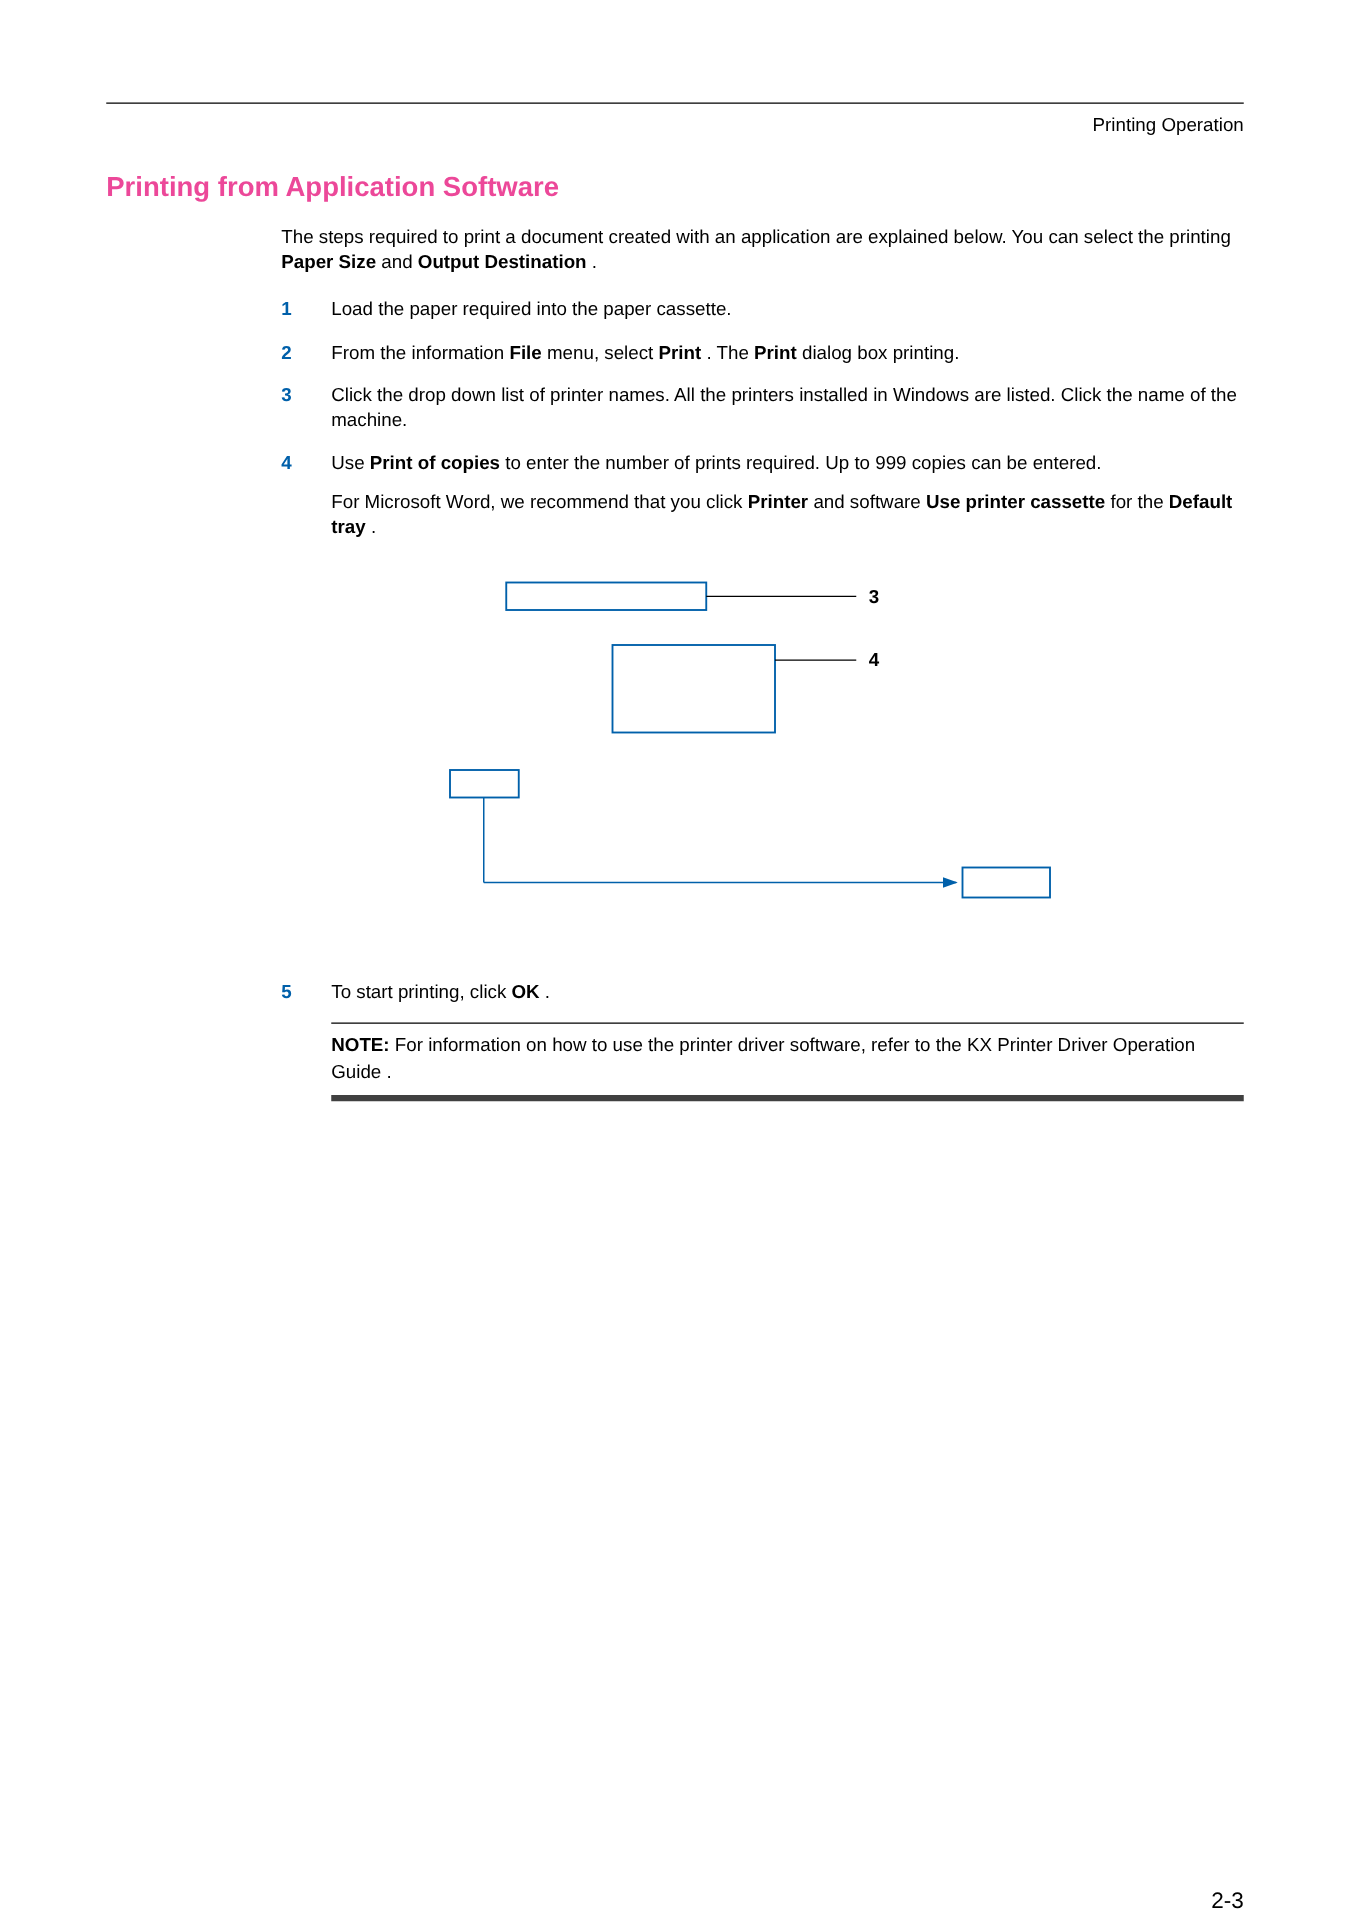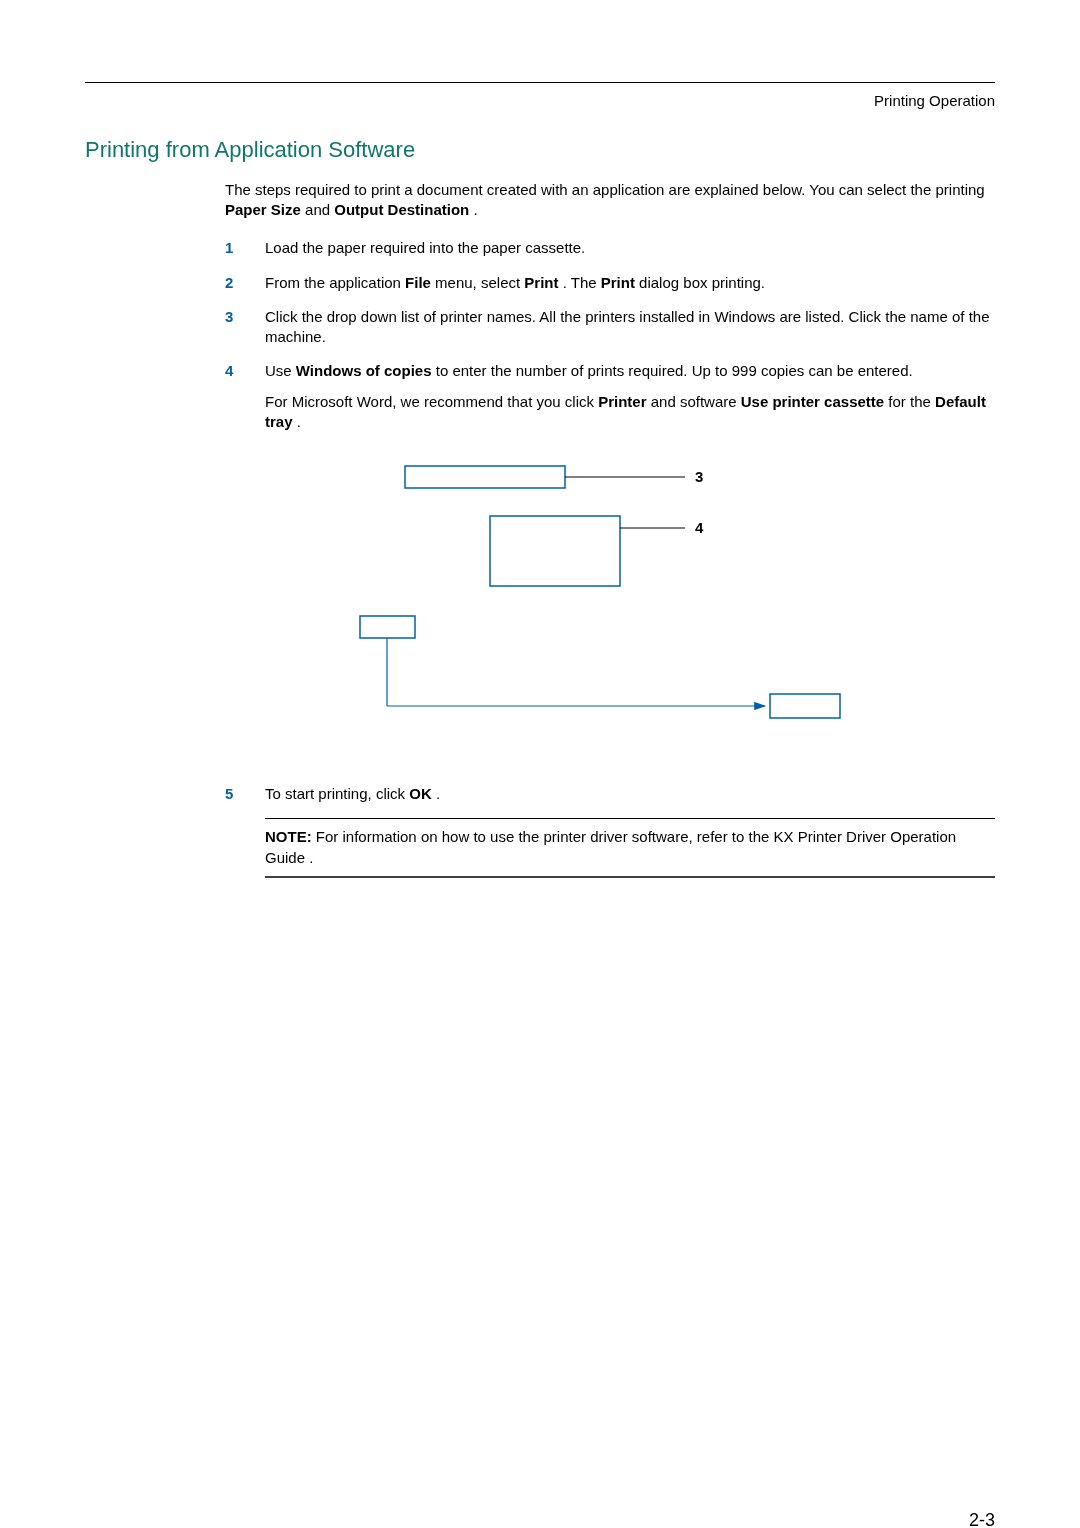--- a/index.html
+++ b/index.html
@@ -23,23 +23,23 @@
     border-top: 1px solid #000;
     margin-top: 10px;
     margin-bottom: 8px;
   }
   .running-header {
     text-align: right;
     font-size: 15px;
     margin-bottom: 24px;
   }
   h1.section-title {
-    color: #0f766e;
+    color: #ec4899;
     font-size: 22px;
-    font-weight: normal;
+    font-weight: bold;
     margin: 0 0 14px 0;
   }
   .indent-block {
     margin-left: 140px;
     margin-right: 0;
   }
   .intro {
     margin-bottom: 18px;
   }
   ol.steps {
@@ -73,21 +73,21 @@
 
   
   .diagram-wrap {
     margin: 24px 0 10px 0;
   }
   svg.diagram { display: block; }
 
   
   .note-box {
     border-top: 1px solid #000;
-    border-bottom: 2px solid #404040;
+    border-bottom: 5px solid #404040;
     padding: 8px 0;
     margin-top: 14px;
   }
 
   
   .page-number {
     position: absolute;
     bottom: 24px;
     right: 85px;
     font-size: 18px;
@@ -118,40 +118,40 @@
     <ol class="steps">
 
       <li>
         <p class="step-p">
           <span>Load the paper required into the paper cassette.</span>
         </p>
       </li>
 
       <li>
         <p class="step-p">
-          <span>From the application </span>
+          <span>From the information </span>
           <b>File</b>
           <span> menu, select </span>
           <b>Print</b>
           <span>. The </span>
           <b>Print</b>
           <span> dialog box printing.</span>
         </p>
       </li>
 
       <li>
         <p class="step-p">
           <span>Click the drop down list of printer names. All the printers installed in Windows are listed. Click the name of the machine.</span>
         </p>
       </li>
 
       <li>
         <p class="step-p">
           <span>Use </span>
-          <b>Windows of copies</b>
+          <b>Print of copies</b>
           <span> to enter the number of prints required. Up to 999 copies can be entered.</span>
         </p>
         <p class="step-p">
           <span>For Microsoft Word, we recommend that you click </span>
           <b>Printer</b>
           <span> and software </span>
           <b>Use printer cassette</b>
           <span> for the </span>
           <b>Default tray</b>
           <span>.</span>

